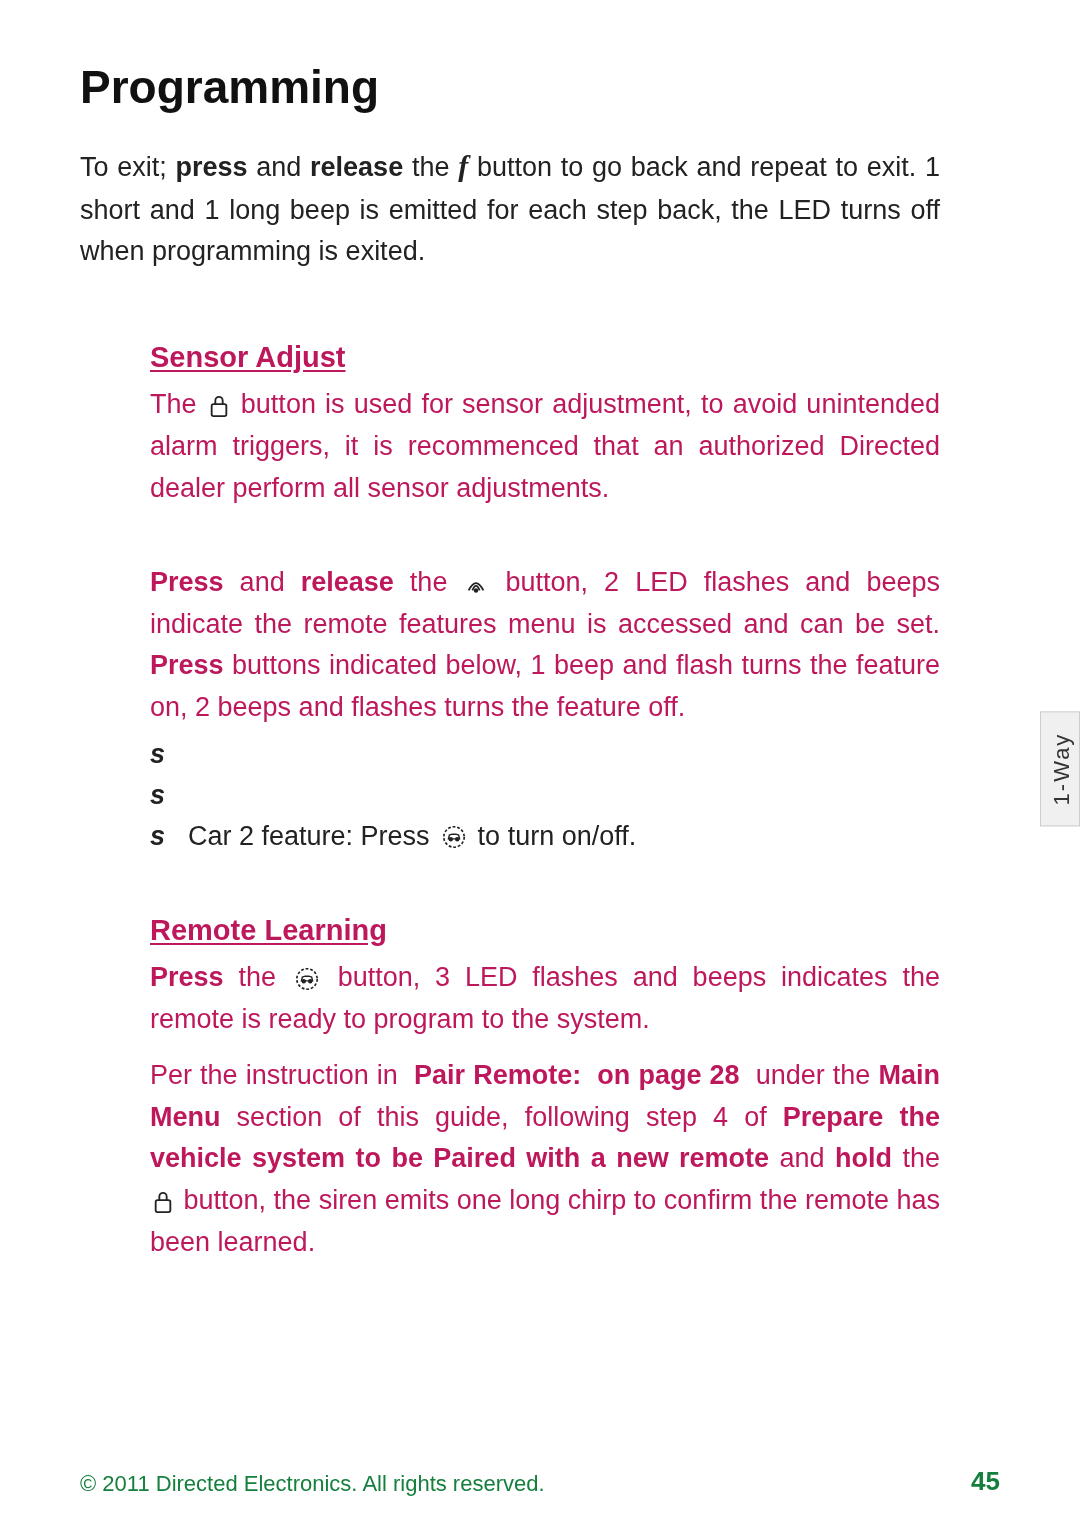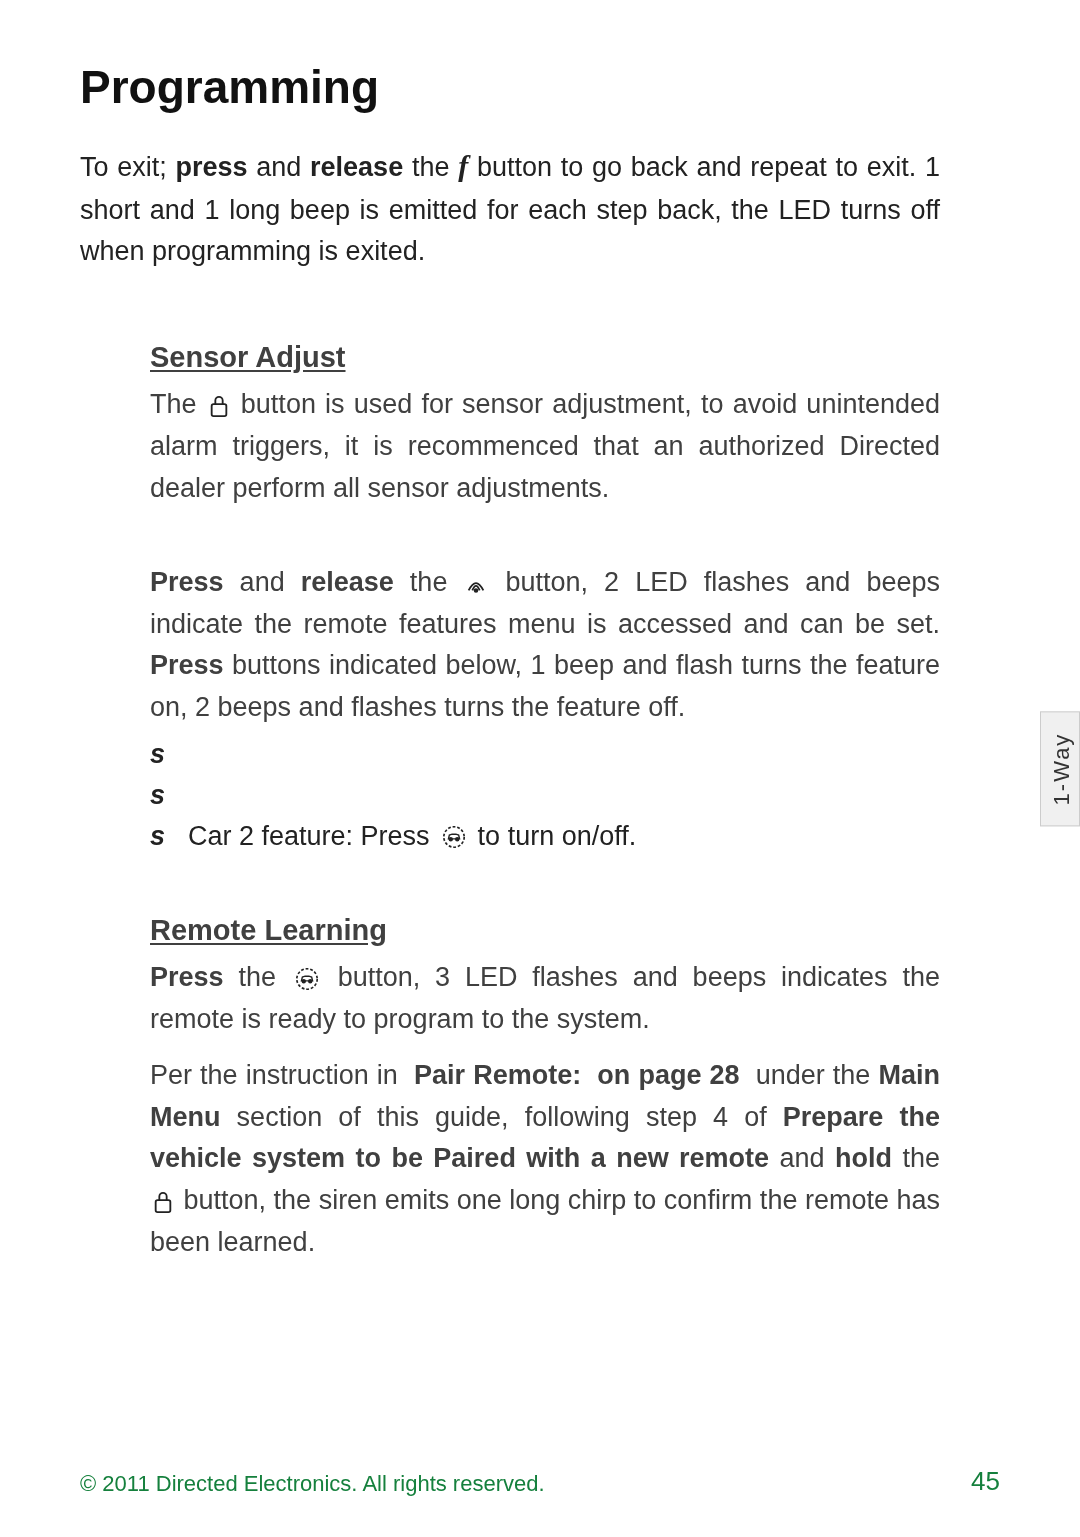--- a/index.html
+++ b/index.html
@@ -63,21 +63,21 @@
     .subsection {
       margin-top: 32px;
       margin-left: 70px;
     }
 
     .subsection-title {
       font-family: Arial, Helvetica, sans-serif;
       font-weight: 700;
       font-size: 29px;
       margin-bottom: 10px;
-      color: #404040;
+      color: #be185d;
       text-decoration: underline;
       text-underline-offset: 3px;
     }
 
     .list-item {
       display: flex;
       align-items: flex-start;
       gap: 18px;
       margin-bottom: 10px;
       font-family: Arial, Helvetica, sans-serif;
@@ -107,21 +107,21 @@
       display: flex;
       justify-content: space-between;
       align-items: flex-end;
       font-family: Arial, Helvetica, sans-serif;
       font-size: 22px;
       color: #15803d;
     }
 
     .page-number {
       font-size: 26px;
-      font-weight: 400;
+      font-weight: 700;
     }
 
     
     .side-tab {
       position: absolute;
       right: 0;
       top: 50%;
       transform: translateY(-50%);
       width: 40px;
       background: #f0f0f0;
@@ -140,21 +140,21 @@
       display: inline-flex;
       align-items: center;
       vertical-align: middle;
       margin: 0 2px;
     }
 
     .text-block {
       font-family: Arial, Helvetica, sans-serif;
       font-size: 27px;
       line-height: 1.55;
-      color: #404040;
+      color: #be185d;
       text-align: justify;
       margin-bottom: 0;
     }
 
     .spacer {
       height: 20px;
     }
 
     .small-spacer {
       height: 10px;

